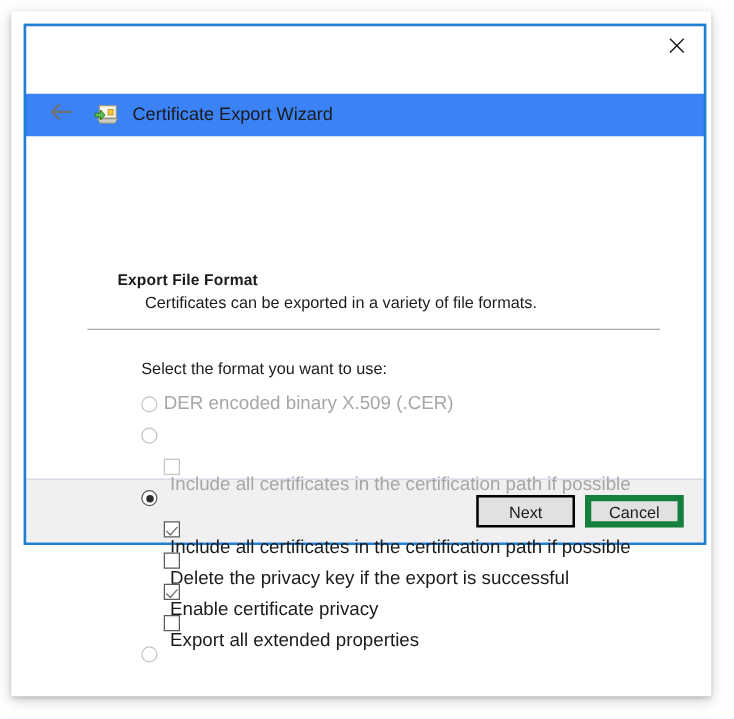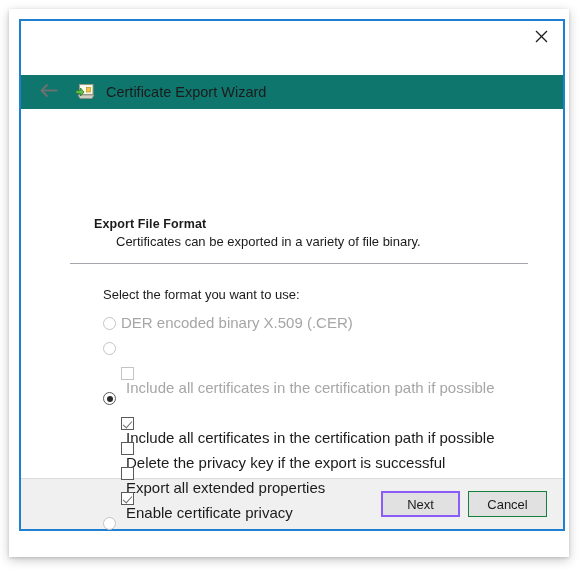--- a/index.html
+++ b/index.html
@@ -32,22 +32,22 @@
     background: #ffffff;
     box-shadow: 0 3px 10px rgba(0,0,0,0.22), 0 1px 3px rgba(0,0,0,0.14);
   }
 
   
   #dialog {
     position: absolute;
     left: 19px;
     top: 19px;
     width: 546px;
-    height: 512px;
-    background: #0f766e;
+    height: 417px;
+    background: #3b82f6;
     border: 2px solid #1f7fd0;
     box-sizing: border-box;
     display: flex;
     flex-direction: column;
   }
 
   
   .titlebar {
     position: relative;
     height: 54px;
@@ -130,21 +130,21 @@
     position: absolute;
     left: 49px;
     top: 154px;
     width: 458px;
     height: 1px;
     background: #a5a5ad;
   }
 
   .form-area {
     position: absolute;
-    left: 82px;
+    left: 92px;
     top: 178px;
     width: 450px;
   }
 
   .prompt {
     font-size: 13px;
     color: #1b1b1b;
     margin-bottom: 13px;
   }
 
@@ -226,30 +226,30 @@
     padding-right: 16px;
     gap: 8px;
   }
   .btn {
     height: 26px;
     min-width: 79px;
     font-size: 13px;
     font-family: "Liberation Sans", sans-serif;
     color: #1b1b1b;
     background: #e1e1e1;
-    border: 1px solid #15803d;
+    border: 5px solid #15803d;
     box-sizing: border-box;
     cursor: default;
     display: flex;
     align-items: center;
     justify-content: center;
     padding: 0 10px;
   }
   .btn.default {
-    border: 2px solid #8b5cf6;
+    border: 2px solid #000000;
     background: #e1e1e1;
   }
 </style>
 </head>
 <body>
 
 <div id="page">
 
   <div class="shadow-layer"></div>
 
@@ -290,21 +290,21 @@
         </svg>
       </div>
 
       <div class="wiz-title">Certificate Export Wizard</div>
     </div>
 
     <div class="body-area">
 
       <div class="section-head">
         <div class="section-title">Export File Format</div>
-        <div class="section-sub">Certificates can be exported in a variety of file binary.</div>
+        <div class="section-sub">Certificates can be exported in a variety of file formats.</div>
       </div>
 
       <div class="divider"></div>
 
       <div class="form-area">
         <div class="prompt">Select the format you want to use:</div>
         <div id="options-list">
             <div class="opt-row">
               <span class="radio disabled"></span>
               <span class="opt-label disabled">DER encoded binary X.509 (.CER)</span>
@@ -321,26 +321,26 @@
             </div>
             <div class="opt-row indent1">
               <span class="cbox checked"></span>
               <span class="opt-label">Include all certificates in the certification path if possible</span>
             </div>
             <div class="opt-row indent1">
               <span class="cbox"></span>
               <span class="opt-label">Delete the privacy key if the export is successful</span>
             </div>
             <div class="opt-row indent1">
+              <span class="cbox checked"></span>
+              <span class="opt-label">Enable certificate privacy</span>
+            </div>
+            <div class="opt-row indent1">
               <span class="cbox"></span>
               <span class="opt-label">Export all extended properties</span>
-            </div>
-            <div class="opt-row indent1">
-              <span class="cbox checked"></span>
-              <span class="opt-label">Enable certificate privacy</span>
             </div>
             <div class="opt-row">
               <span class="radio disabled"></span>
             </div>
           </div>
       </div>
 
     </div>
 
     <div class="footer">

